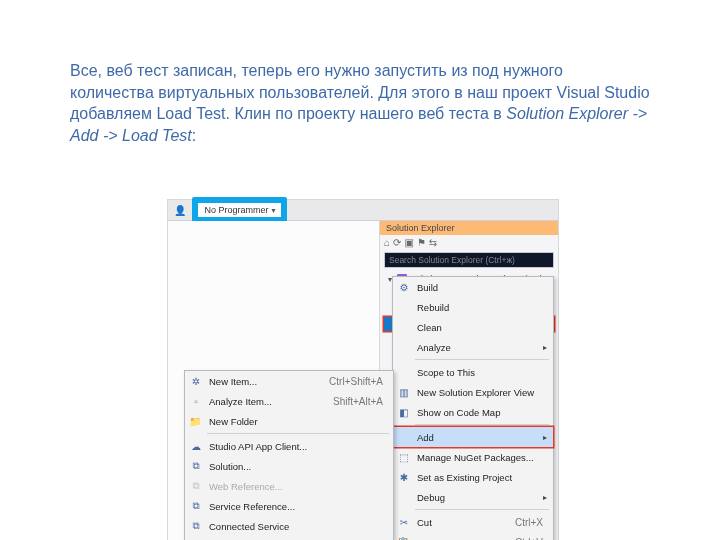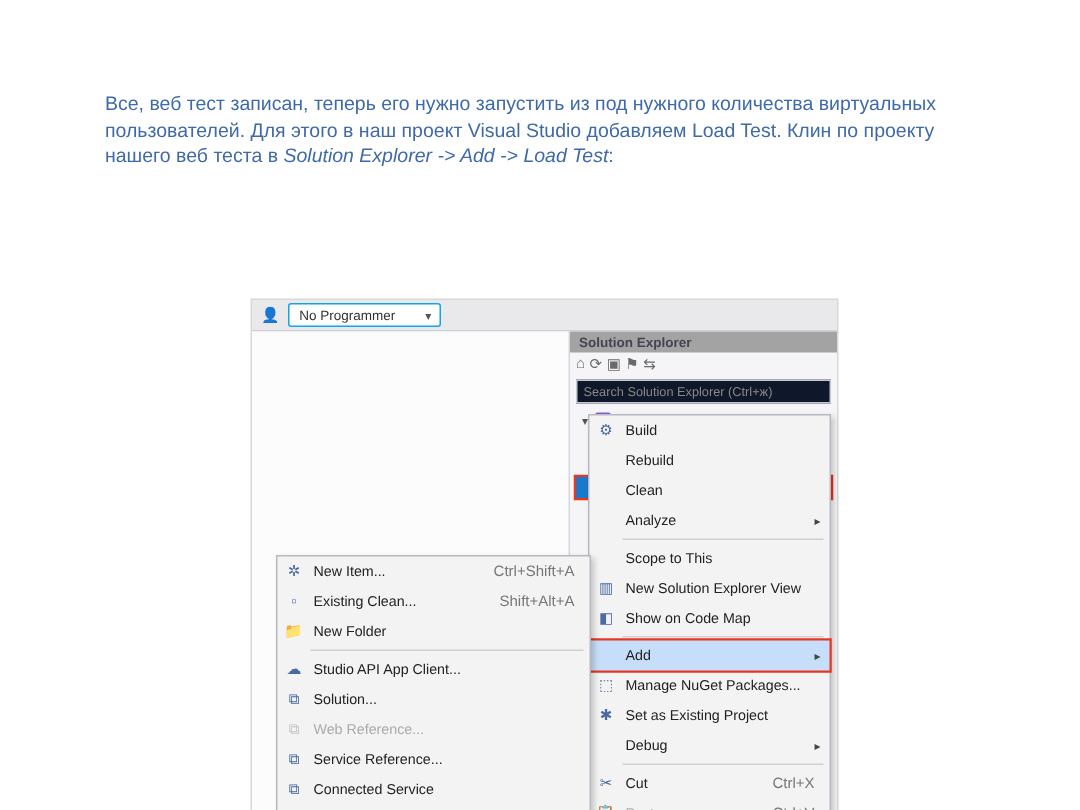--- a/index.html
+++ b/index.html
@@ -11,21 +11,21 @@
     font-size: 13px;
     color: #333;
     overflow: hidden;
     position: relative;
   }
   .para {
     position: absolute;
     left: 70px;
     top: 60px;
     width: 580px;
-    font-size: 13px;
+    font-size: 16px;
     line-height: 1.35;
     color: #3f6aa8;
     font-family: "Comic Sans MS", "Segoe UI", sans-serif;
   }
   .para em { font-style: italic; }
   .shot {
     position: absolute;
     left: 168px;
     top: 200px;
     width: 390px;
@@ -39,50 +39,50 @@
     height: 20px;
     background: #e9e9ec;
     border-bottom: 1px solid #cfcfd6;
     display: flex;
     align-items: center;
     padding-left: 6px;
     gap: 6px;
   }
   .toolbar .pill {
     background: #fff;
-    border: 1px solid #0ea5e9;
+    border: 6px solid #0ea5e9;
     border-radius: 2px;
     padding: 0 6px;
     font-size: 9px;
     height: 14px;
     display: flex;
     align-items: center;
-    gap: 20px;
+    gap: 3px;
   }
   .toolbar .tri { font-size: 8px; color: #555; }
   .shot-body {
     display: flex;
     height: calc(100% - 20px);
   }
   .blank {
     flex: 1;
     background: #fcfcfd;
     border-right: 1px solid #d6d6dc;
   }
   .panel {
     width: 178px;
     background: #f5f5f7;
     display: flex;
     flex-direction: column;
     font-size: 9px;
   }
   .panel-title {
-    background: #a3a3a3;
+    background: #fdba74;
     padding: 2px 6px;
-    font-weight: 700;
+    font-weight: 400;
     color: #454552;
   }
   .panel-tb {
     padding: 2px 4px;
     display: flex;
     gap: 3px;
     color: #6a6a6a;
     font-size: 10px;
   }
   .panel-tb span { cursor: default; }
@@ -288,21 +288,21 @@
       </div>
     </div>
   <div class="menu" id="menu-add">
       <div class="mi">
         <span class="mic">✲</span>
         <span>New Item...</span>
         <span class="sc">Ctrl+Shift+A</span>
       </div>
       <div class="mi">
         <span class="mic">▫</span>
-        <span>Existing Clean...</span>
+        <span>Analyze Item...</span>
         <span class="sc">Shift+Alt+A</span>
       </div>
       <div class="mi">
         <span class="mic">📁</span>
         <span>New Folder</span>
       </div>
       <div class="sep"></div>
       <div class="mi">
         <span class="mic">☁</span>
         <span>Studio API App Client...</span>

